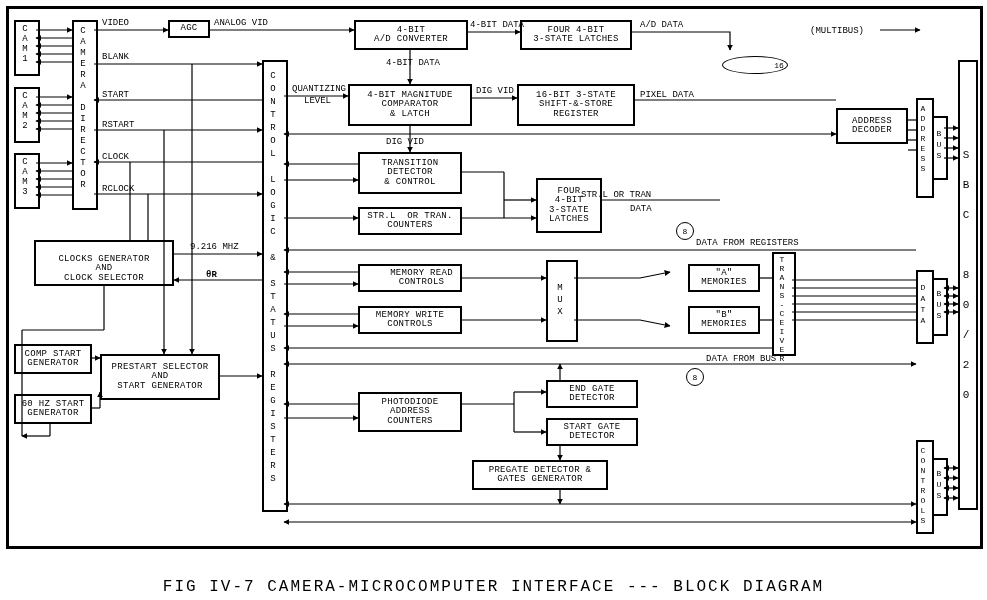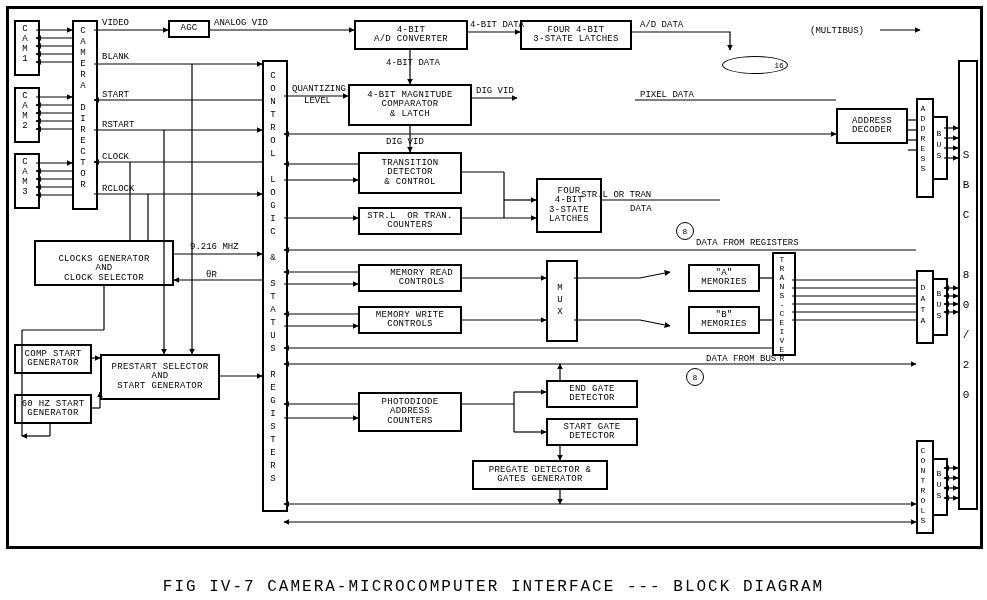--- a/index.html
+++ b/index.html
@@ -99,20 +99,25 @@
       <span style="white-space:pre;">FOUR 4-BIT
 3-STATE LATCHES</span>
     </div>
 
 <div class="box" style="left:348px;top:84px;width:124px;height:42px;">
       <span style="white-space:pre;">4-BIT MAGNITUDE
 COMPARATOR
 &amp; LATCH</span>
     </div>
 
+<div class="box" style="left:517px;top:84px;width:118px;height:42px;">
+      <span style="white-space:pre;">16-BIT 3-STATE
+SHIFT-&amp;-STORE
+REGISTER</span>
+    </div>
 
 <div class="box" style="left:836px;top:108px;width:72px;height:36px;">
       <span style="white-space:pre;">ADDRESS
 DECODER</span>
     </div>
 
 <div class="box" style="left:358px;top:152px;width:104px;height:42px;">
       <span style="white-space:pre;">TRANSITION
 DETECTOR
 &amp; CONTROL</span>
@@ -269,21 +274,21 @@
 <div class="lbl" style="left:470px;top:20px;">4-BIT DATA</div>
 <div class="lbl" style="left:640px;top:20px;">A/D DATA</div>
 <div class="lbl" style="left:810px;top:26px;">(MULTIBUS)</div>
 <div class="lbl" style="left:386px;top:58px;">4-BIT DATA</div>
 <div class="lbl" style="left:292px;top:84px;">QUANTIZING</div>
 <div class="lbl" style="left:304px;top:96px;">LEVEL</div>
 <div class="lbl" style="left:476px;top:86px;">DIG VID</div>
 <div class="lbl" style="left:640px;top:90px;">PIXEL DATA</div>
 <div class="lbl" style="left:386px;top:137px;">DIG VID</div>
 <div class="lbl" style="left:190px;top:242px;">9.216 MHZ</div>
-<div class="lbl" style="left:206px;top:270px;">θR</div>
+<div class="lbl" style="left:206px;top:270px;font-weight:bold;">θR</div>
 <div class="lbl" style="left:581px;top:190px;">STR.L OR TRAN</div>
 <div class="lbl" style="left:630px;top:204px;">DATA</div>
 <div class="lbl" style="left:696px;top:238px;">DATA FROM REGISTERS</div>
 <div class="lbl" style="left:706px;top:354px;">DATA FROM BUS</div>
 
 <div class="circ" style="left:722px;top:56px;padding-left:48px;">
       <span>16</span>
     </div>
 <div class="circ" style="left:676px;top:222px;">
       <span>8</span>

